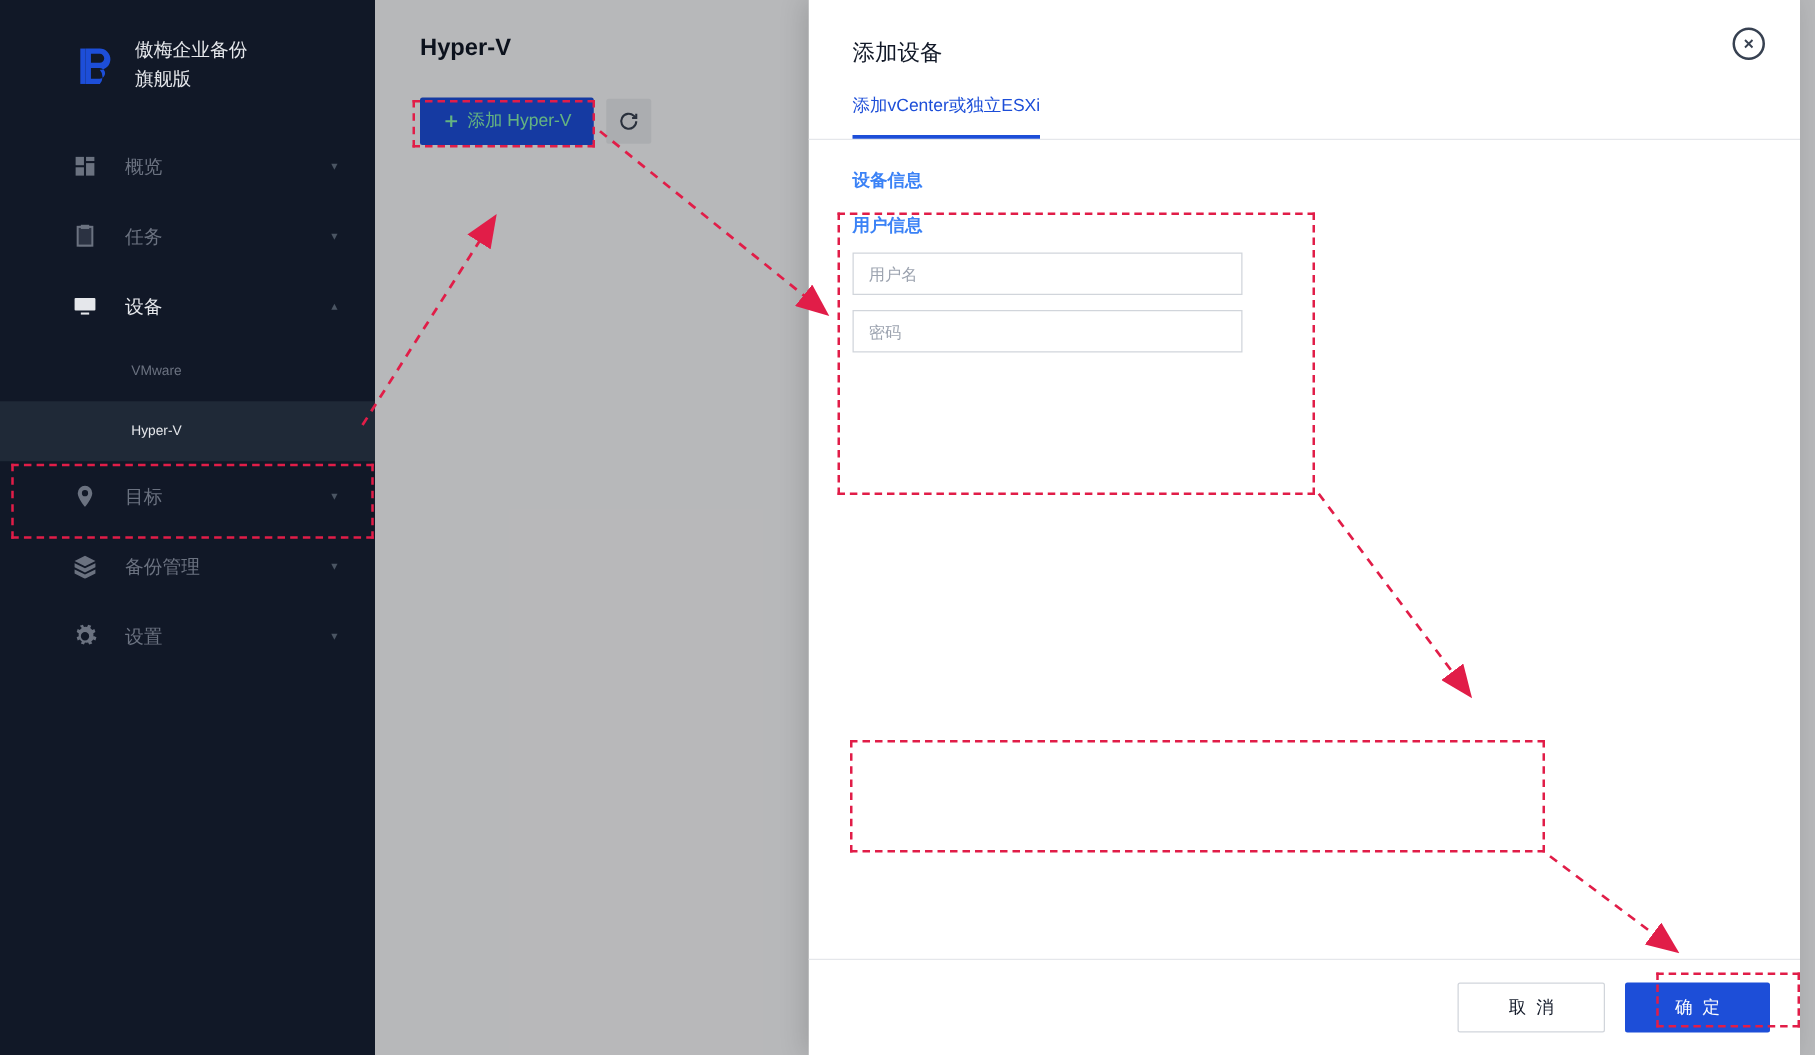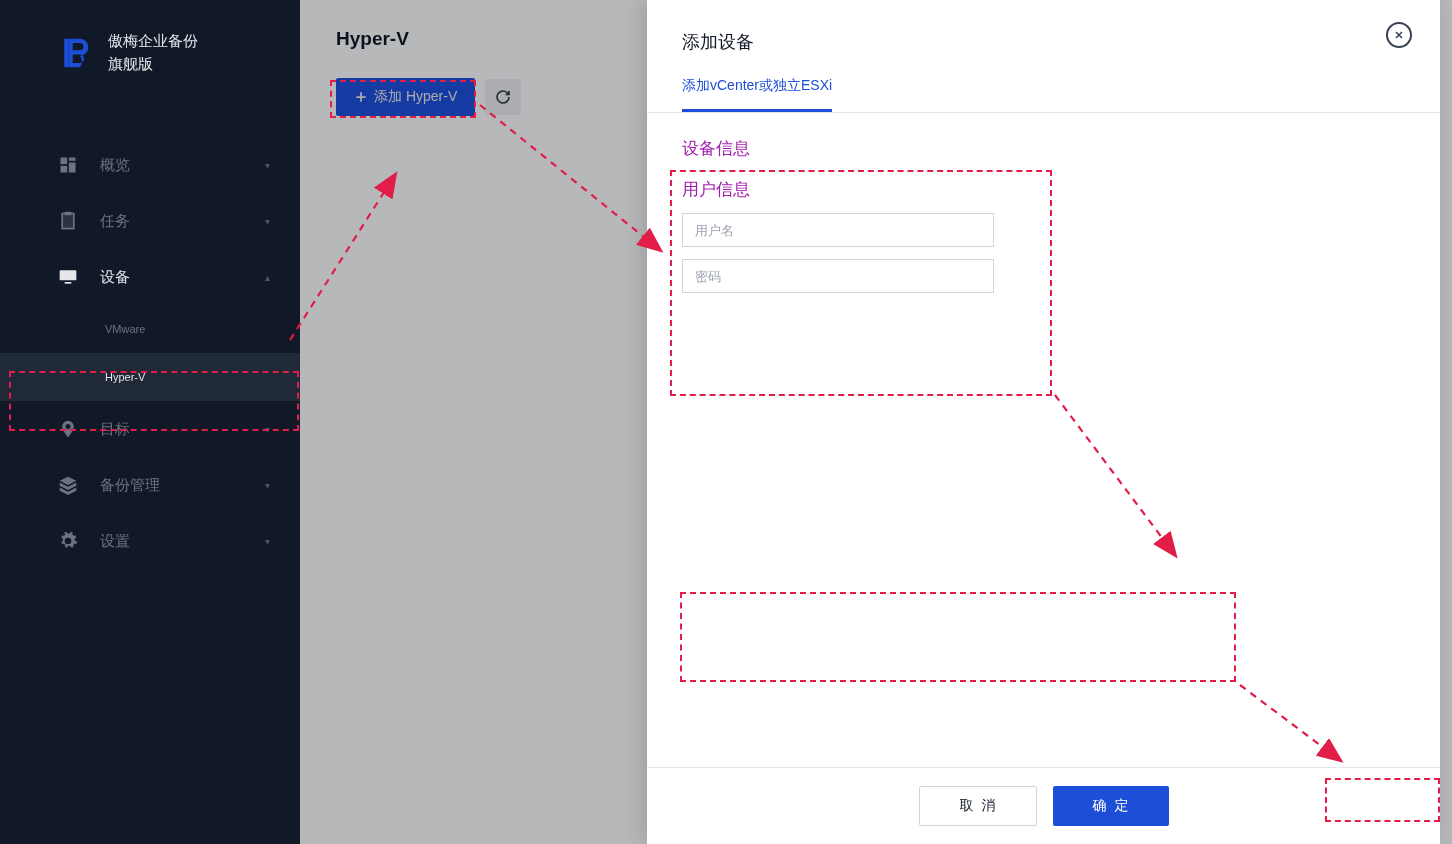--- a/index.html
+++ b/index.html
@@ -14,21 +14,20 @@
 .app { display: flex; width: 100%; height: 100%; }
 
 
 .sidebar {
   width: 300px;
   background: #111827;
   color: #9ca3af;
   flex-shrink: 0;
   display: flex;
   flex-direction: column;
-  gap: 32px;
 }
 .brand {
   display: flex;
   align-items: center;
   gap: 14px;
   padding: 30px 30px 20px 60px;
 }
 .brand-logo {
   width: 34px;
   height: 34px;
@@ -79,21 +78,21 @@
 }
 .page-title {
   font-size: 19px;
   font-weight: 700;
   color: #111827;
   margin-bottom: 28px;
 }
 .toolbar { display: flex; gap: 10px; align-items: center; }
 .btn-primary {
   background: #1d4ed8;
-  color: #e5e5e5;
+  color: #86efac;
   border: none;
   padding: 10px 18px;
   font-size: 14px;
   cursor: pointer;
   display: inline-flex;
   align-items: center;
   gap: 6px;
   border-radius: 2px;
 }
 .btn-icon-only {
@@ -168,24 +167,25 @@
   color: #1d4ed8;
   border-bottom: 3px solid #1d4ed8;
   cursor: pointer;
 }
 .panel-body {
   padding: 24px 35px 0 35px;
   flex: 1;
   overflow: auto;
 }
 .section-label {
-  font-size: 17px;
-  color: #a21caf;
+  font-size: 14px;
+  color: #3b82f6;
   margin-bottom: 12px;
   margin-top: 18px;
+  font-weight: bold;
 }
 .section-label:first-child { margin-top: 0; }
 .input-text {
   width: 312px;
   height: 34px;
   border: 1px solid #1d4ed8;
   padding: 0 12px;
   font-size: 13px;
   outline: none;
   display: block;
@@ -212,21 +212,21 @@
   display: inline-flex;
   align-items: center;
   gap: 8px;
   color: #111827;
   border-radius: 2px;
 }
 .panel-footer {
   border-top: 1px solid #e5e7eb;
   padding: 18px 24px;
   display: flex;
-  justify-content: center;
+  justify-content: flex-end;
   gap: 16px;
 }
 .btn-cancel {
   background: #fff;
   border: 1px solid #d1d5db;
   padding: 10px 32px;
   font-size: 14px;
   cursor: pointer;
   color: #111827;
   letter-spacing: 8px;

